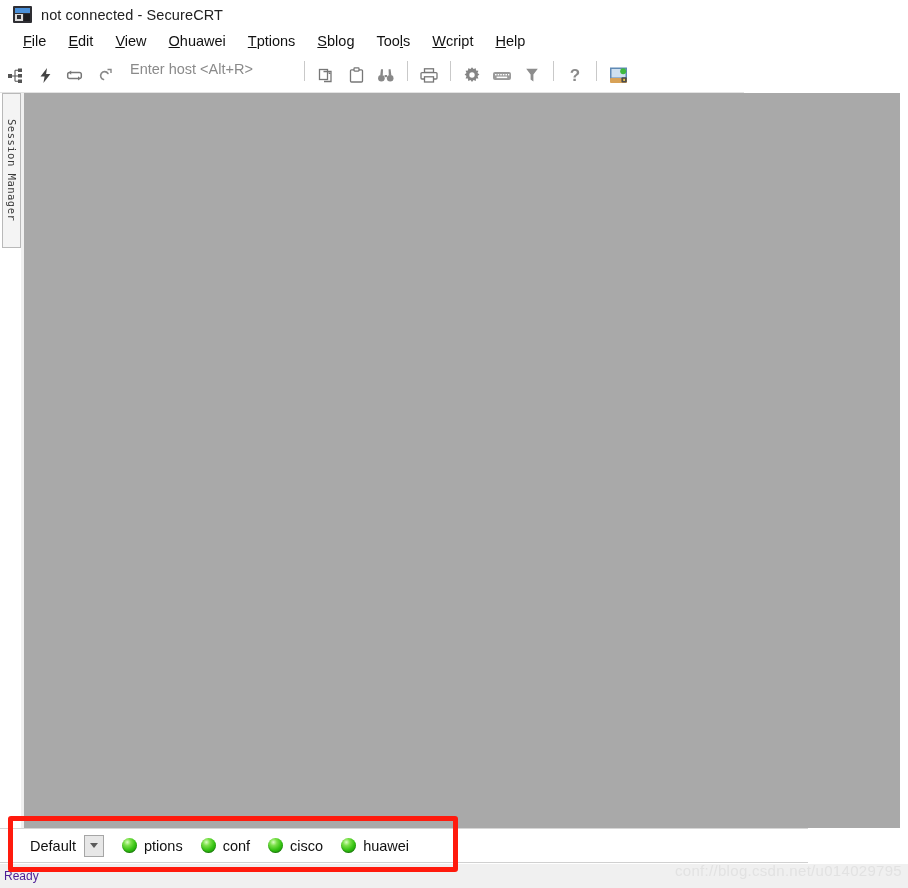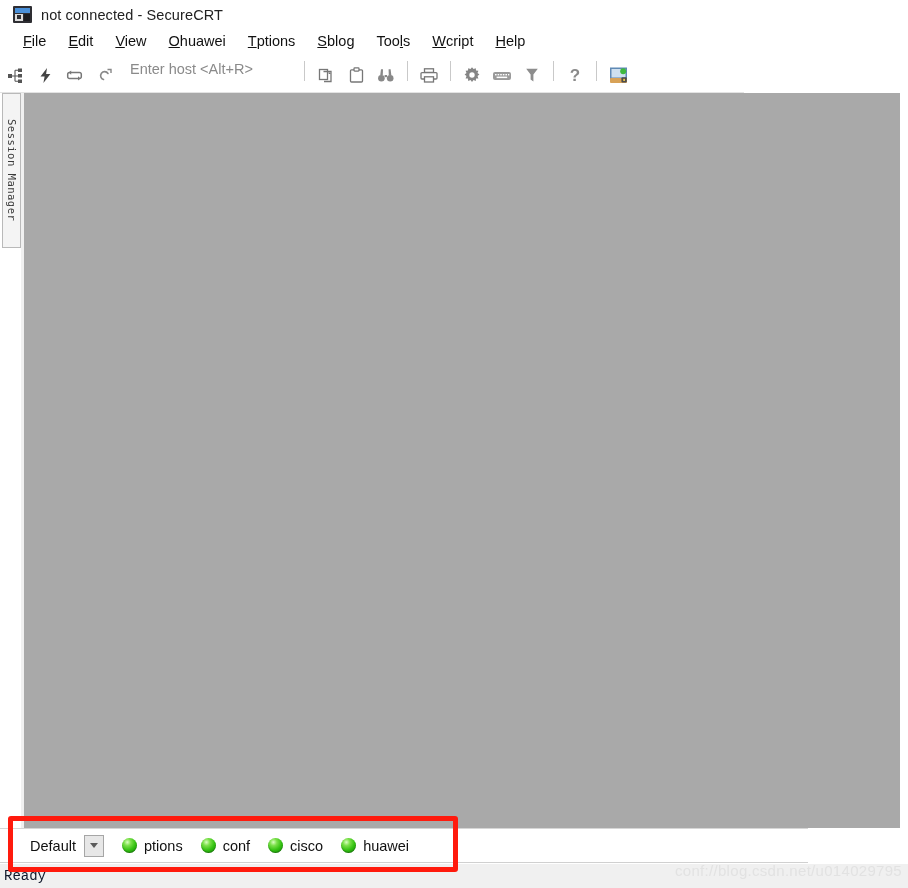--- a/index.html
+++ b/index.html
@@ -204,24 +204,23 @@
 
   
   .statusbar {
     position: absolute; left: 0; top: 864px;
     width: 908px; height: 24px;
     background: #f0f0f0;
     display: flex; align-items: center;
     padding-left: 4px;
   }
   .status-text {
-    font-size: 14px;
-    color: #0f172a;
-    white-space: nowrap;
-    font-family: Liberation Mono, monospace;
+    font-size: 12px;
+    color: #4c1d95;
+    white-space: nowrap;
   }
   .watermark {
     position: absolute; right: 6px; top: 862px;
     font-size: 15px;
     color: #e2e2e2;
     letter-spacing: 0.3px;
     white-space: nowrap;
     pointer-events: none;
   }
 

